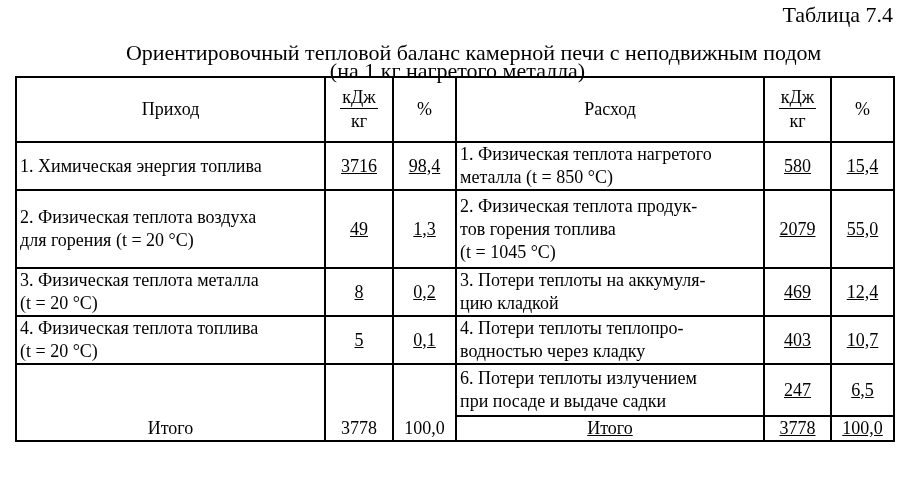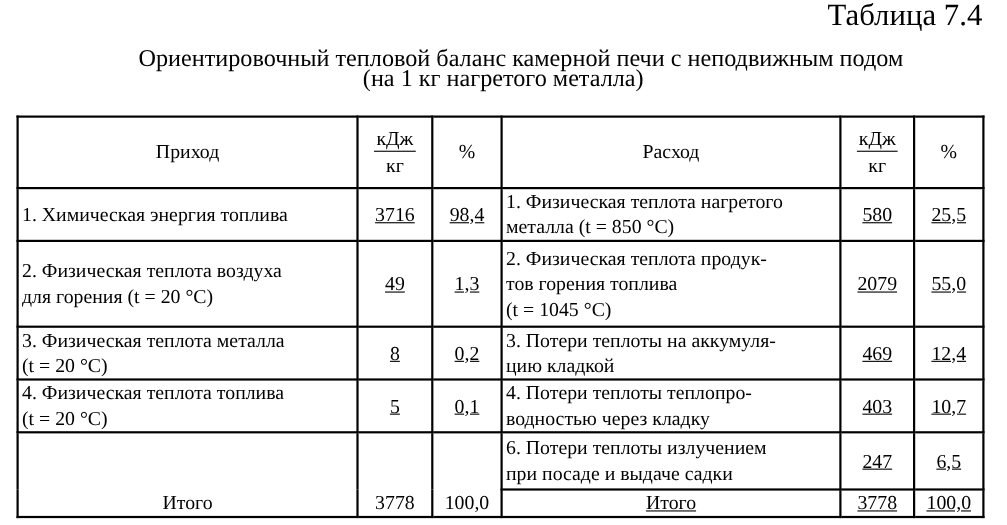--- a/index.html
+++ b/index.html
@@ -3,31 +3,31 @@
   <meta charset="utf-8">
   <style>
     html, body { margin: 0; padding: 0; background: #ffffff; }
     body {
       width: 915px; height: 477px; position: relative; overflow: hidden;
       font-family: "Liberation Serif", "DejaVu Serif", serif;
       color: #000;
     }
     .table-number {
       position: absolute; right: 22px; top: 2px;
-      font-size: 28px; line-height: 26px;
+      font-size: 22px; line-height: 26px;
     }
     .title {
       position: absolute; left: 0; width: 915px; text-align: center;
       font-size: 22px; line-height: 26px;
     }
     .title.l1 { top: 40px; margin-left: 16px; }
     .title.l2 { top: 58px; }
 
     .tbl {
-      position: absolute; left: 15px; top: 105px;
+      position: absolute; left: 15px; top: 76px;
       border-collapse: collapse;
       font-size: 18px;
       table-layout: fixed;
     }
     .tbl td {
       border: 2px solid #000;
       padding: 0 3px;
       vertical-align: middle;
       line-height: 23px;
     }
@@ -77,21 +77,21 @@
 
   <tr style="height:44px">
     <td class="c-desc">1. Химическая энергия топлива</td>
     <td class="c-num">3716</td>
     <td class="c-num">98,4</td>
     <td class="c-desc">
       <div>1. Физическая теплота нагретого</div>
       <div>металла (t = 850 °C)</div>
     </td>
     <td class="c-num">580</td>
-    <td class="c-num">25,5</td>
+    <td class="c-num">15,4</td>
   </tr>
 
   <tr style="height:78px">
     <td class="c-desc">
       <div>2. Физическая теплота воздуха</div>
       <div>для горения (t = 20 °C)</div>
     </td>
     <td class="c-num">49</td>
     <td class="c-num">1,3</td>
     <td class="c-desc">

